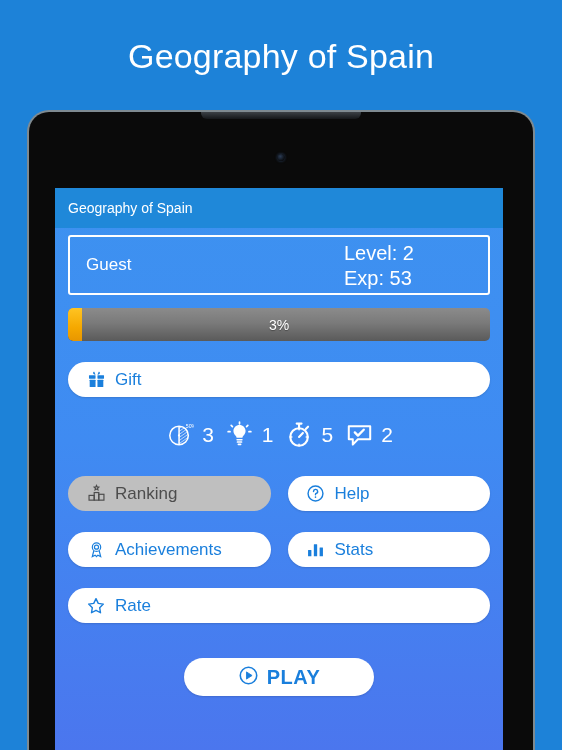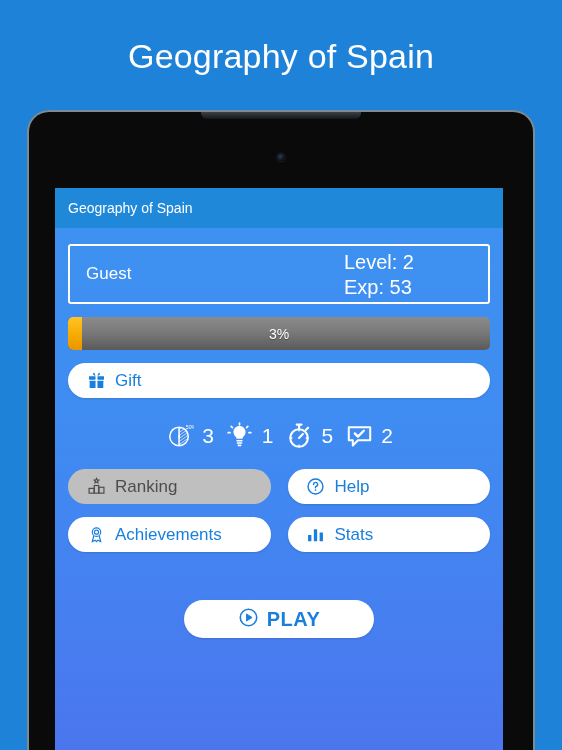--- a/index.html
+++ b/index.html
@@ -51,21 +51,21 @@
   .appbar{
     height:40px;background:#1f88d9;
     display:flex;align-items:center;padding:0 13px;box-sizing:border-box;
   }
   .appbar-title{color:#ffffff;font-size:14px;font-weight:400;}
 
   .content{padding:0 13px;box-sizing:border-box;}
 
   
   .profile{
-    margin-top:16px;height:60px;
+    margin-top:7px;height:60px;
     border:2px solid #ffffff;border-radius:3px;
     display:flex;align-items:center;justify-content:space-between;
     padding:0 16px;box-sizing:border-box;
   }
   .profile-name{color:#ffffff;font-size:17px;}
   .profile-stats{display:flex;flex-direction:column;gap:5px;align-items:flex-start;
     padding-right:58px;}
   .profile-stats div{color:#ffffff;font-size:20px;line-height:1;}
 
   
@@ -78,21 +78,21 @@
     position:absolute;left:0;top:0;bottom:0;width:3%;min-width:14px;
     background:linear-gradient(180deg,#ffc423 0%,#f5a800 60%,#e89600 100%);
     border-radius:5px 0 0 5px;
   }
   .progress-label{
     position:absolute;inset:0;display:flex;align-items:center;justify-content:center;
     color:#ffffff;font-size:14px;text-shadow:0 1px 1px rgba(0,0,0,.35);
   }
 
   
-  .row{display:flex;gap:17px;margin-top:13px;}
+  .row{display:flex;gap:17px;margin-top:21px;}
   .btn{
     flex:1;height:35px;border-radius:18px;background:#ffffff;
     display:flex;align-items:center;gap:9px;
     padding-left:18px;box-sizing:border-box;cursor:pointer;
     box-shadow:0 1px 2px rgba(0,0,0,.13);
   }
   .btn-label{color:#1a7fdc;font-size:17px;font-weight:400;white-space:nowrap;}
   .btn.disabled{background:#bfbfbf;box-shadow:none;}
   .btn.disabled .btn-label{color:#4d4d4d;}
   .btn .ic{display:flex;align-items:center;justify-content:center;width:20px;height:20px;flex:none;}
@@ -266,20 +266,28 @@
                 <rect x="2.6" y="12.5" width="4.2" height="8" rx=".4"></rect>
                 <rect x="9.9" y="5.5" width="4.2" height="15" rx=".4"></rect>
                 <rect x="17.2" y="9.5" width="4.2" height="11" rx=".4"></rect>
               </svg>
             </span>
             <span class="btn-label">Stats</span>
           </div>
         </div>
 
         <div class="row">
+          <div class="btn">
+            <span class="ic">
+              <svg width="20" height="20" viewBox="0 0 24 24" fill="none" stroke="#1a7fdc" stroke-width="1.7" stroke-linejoin="round">
+                <path d="M12 3.2l2.7 5.6 6.1.9-4.4 4.3 1 6.1-5.4-2.9-5.4 2.9 1-6.1L3.2 9.7l6.1-.9z"></path>
+              </svg>
+            </span>
+            <span class="btn-label">Rate</span>
+          </div>
         </div>
 
         <div class="play-wrap">
           <div class="play-btn">
             <span class="ic">
               <svg width="21" height="21" viewBox="0 0 24 24" fill="none" stroke="#1a7fdc" stroke-width="1.8">
                 <circle cx="12" cy="12" r="9.4"></circle>
                 <path d="M9.7 7.9l6.4 4.1-6.4 4.1z" fill="#1a7fdc" stroke-width="1"></path>
               </svg>
             </span>

